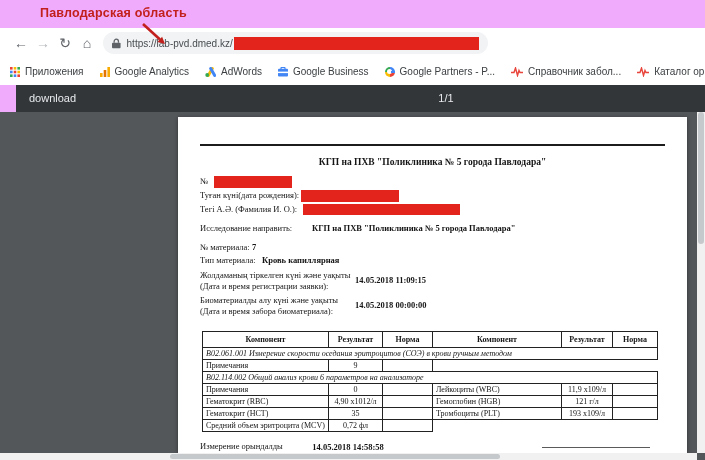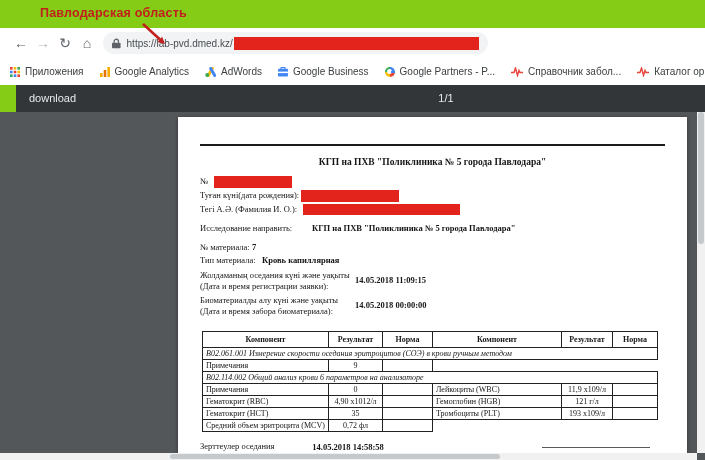--- a/index.html
+++ b/index.html
@@ -1,18 +1,18 @@
 <!DOCTYPE html>
 <html><head>
 <meta charset="utf-8">
 <style>
   * { box-sizing: border-box; margin: 0; padding: 0; }
   html,body { width:705px; height:460px; overflow:hidden; background:#fff;
     font-family:"Liberation Sans", sans-serif; }
-  .screen { position:relative; width:705px; height:436px; background:#84cc16; }
+  .screen { position:relative; width:705px; height:436px; background:#f0abfc; }
 
   
   .annotation-text { position:absolute; left:40px; top:6px; z-index:50;
     color:#c2201c; font-weight:bold; font-size:12.5px; letter-spacing:.2px; }
   .annotation-arrow { position:absolute; left:140px; top:22px; z-index:50; }
 
   
   .nav-bar { position:absolute; top:28px; left:0; width:705px; height:30px;
     display:flex; align-items:center; padding-left:10px; background:#fff; }
   .nav-icon { font-size:14px; color:#5f6368; width:22px; text-align:center;
@@ -205,21 +205,21 @@
         <span style="width:52px">№ материала:</span>
         <b>7</b>
       </div>
       <div class="f-row" style="margin-top:0">
         <span style="width:62px">Тип материала:</span>
         <b>Кровь капиллярная</b>
       </div>
 
       <div class="f-row" style="margin-top:3px">
         <span class="f-label2">
-          <span>Жолдаманың оседания күні және уақыты</span><br>
+          <span>Жолдаманың тіркелген күні және уақыты</span><br>
           <span>(Дата и время регистрации заявки):</span>
         </span>
         <b>14.05.2018 11:09:15</b>
       </div>
       <div class="f-row" style="margin-top:4px">
         <span class="f-label2">
           <span>Биоматериалды алу күні және уақыты</span><br>
           <span>(Дата и время забора биоматериала):</span>
         </span>
         <b>14.05.2018 00:00:00</b>
@@ -283,21 +283,21 @@
           <td>Средний объем эритроцита (MCV)</td>
           <td class="center">0,72 фл</td>
           <td></td>
           <td class="void" colspan="3"></td>
         </tr>
       </tbody>
         </table>
 
       <div class="doc-footer">
         <span class="perf-label">
-          <span>Зерттеулер оседания</span><br>
+          <span>Измерение орындалды</span><br>
           <span>(исследования выполнены)</span>
         </span>
         <span class="perf-date">14.05.2018 14:58:58</span>
         <span class="sign">
           <span class="sign-line" style="display:block"></span>
           <span class="sign-label">Подпись</span>
         </span>
       </div>
     </div>
 

